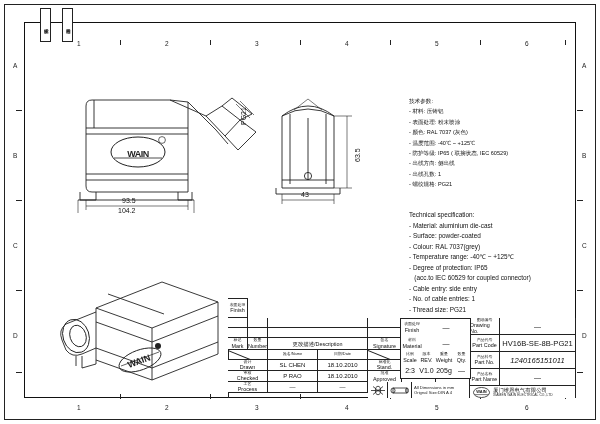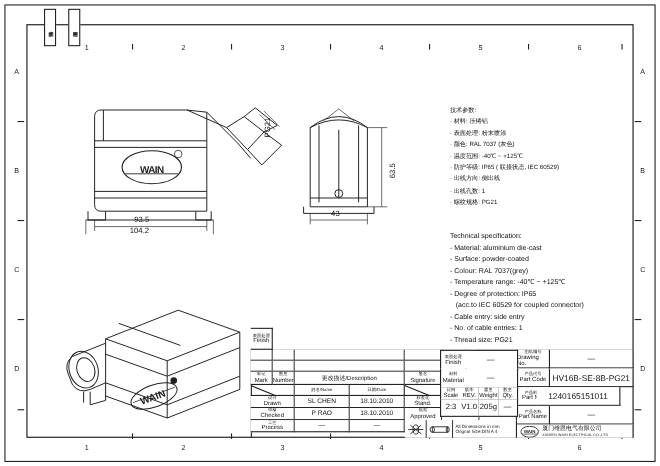--- a/index.html
+++ b/index.html
@@ -392,21 +392,21 @@
       <span class="en">Part Code</span>
     </div>
     <div class="cell" style="left:272px;top:17px;width:76px;height:17px;">
       <span class="valbig">HV16B-SE-8B-PG21</span>
     </div>
 
     <div class="cell" style="left:242px;top:34px;width:30px;height:17px;">
       <span class="cn">产品料号</span>
       <span class="en">Part No.</span>
     </div>
-    <div class="cell" style="left:260px;top:34px;width:76px;height:17px;">
+    <div class="cell" style="left:272px;top:34px;width:76px;height:17px;font-style:italic;">
       <span class="valbig">1240165151011</span>
     </div>
 
     <div class="cell" style="left:242px;top:51px;width:30px;height:17px;">
       <span class="cn">产品名称</span>
       <span class="en">Part Name</span>
     </div>
     <div class="cell" style="left:272px;top:51px;width:76px;height:17px;">
       <span class="val">—</span>
     </div>

